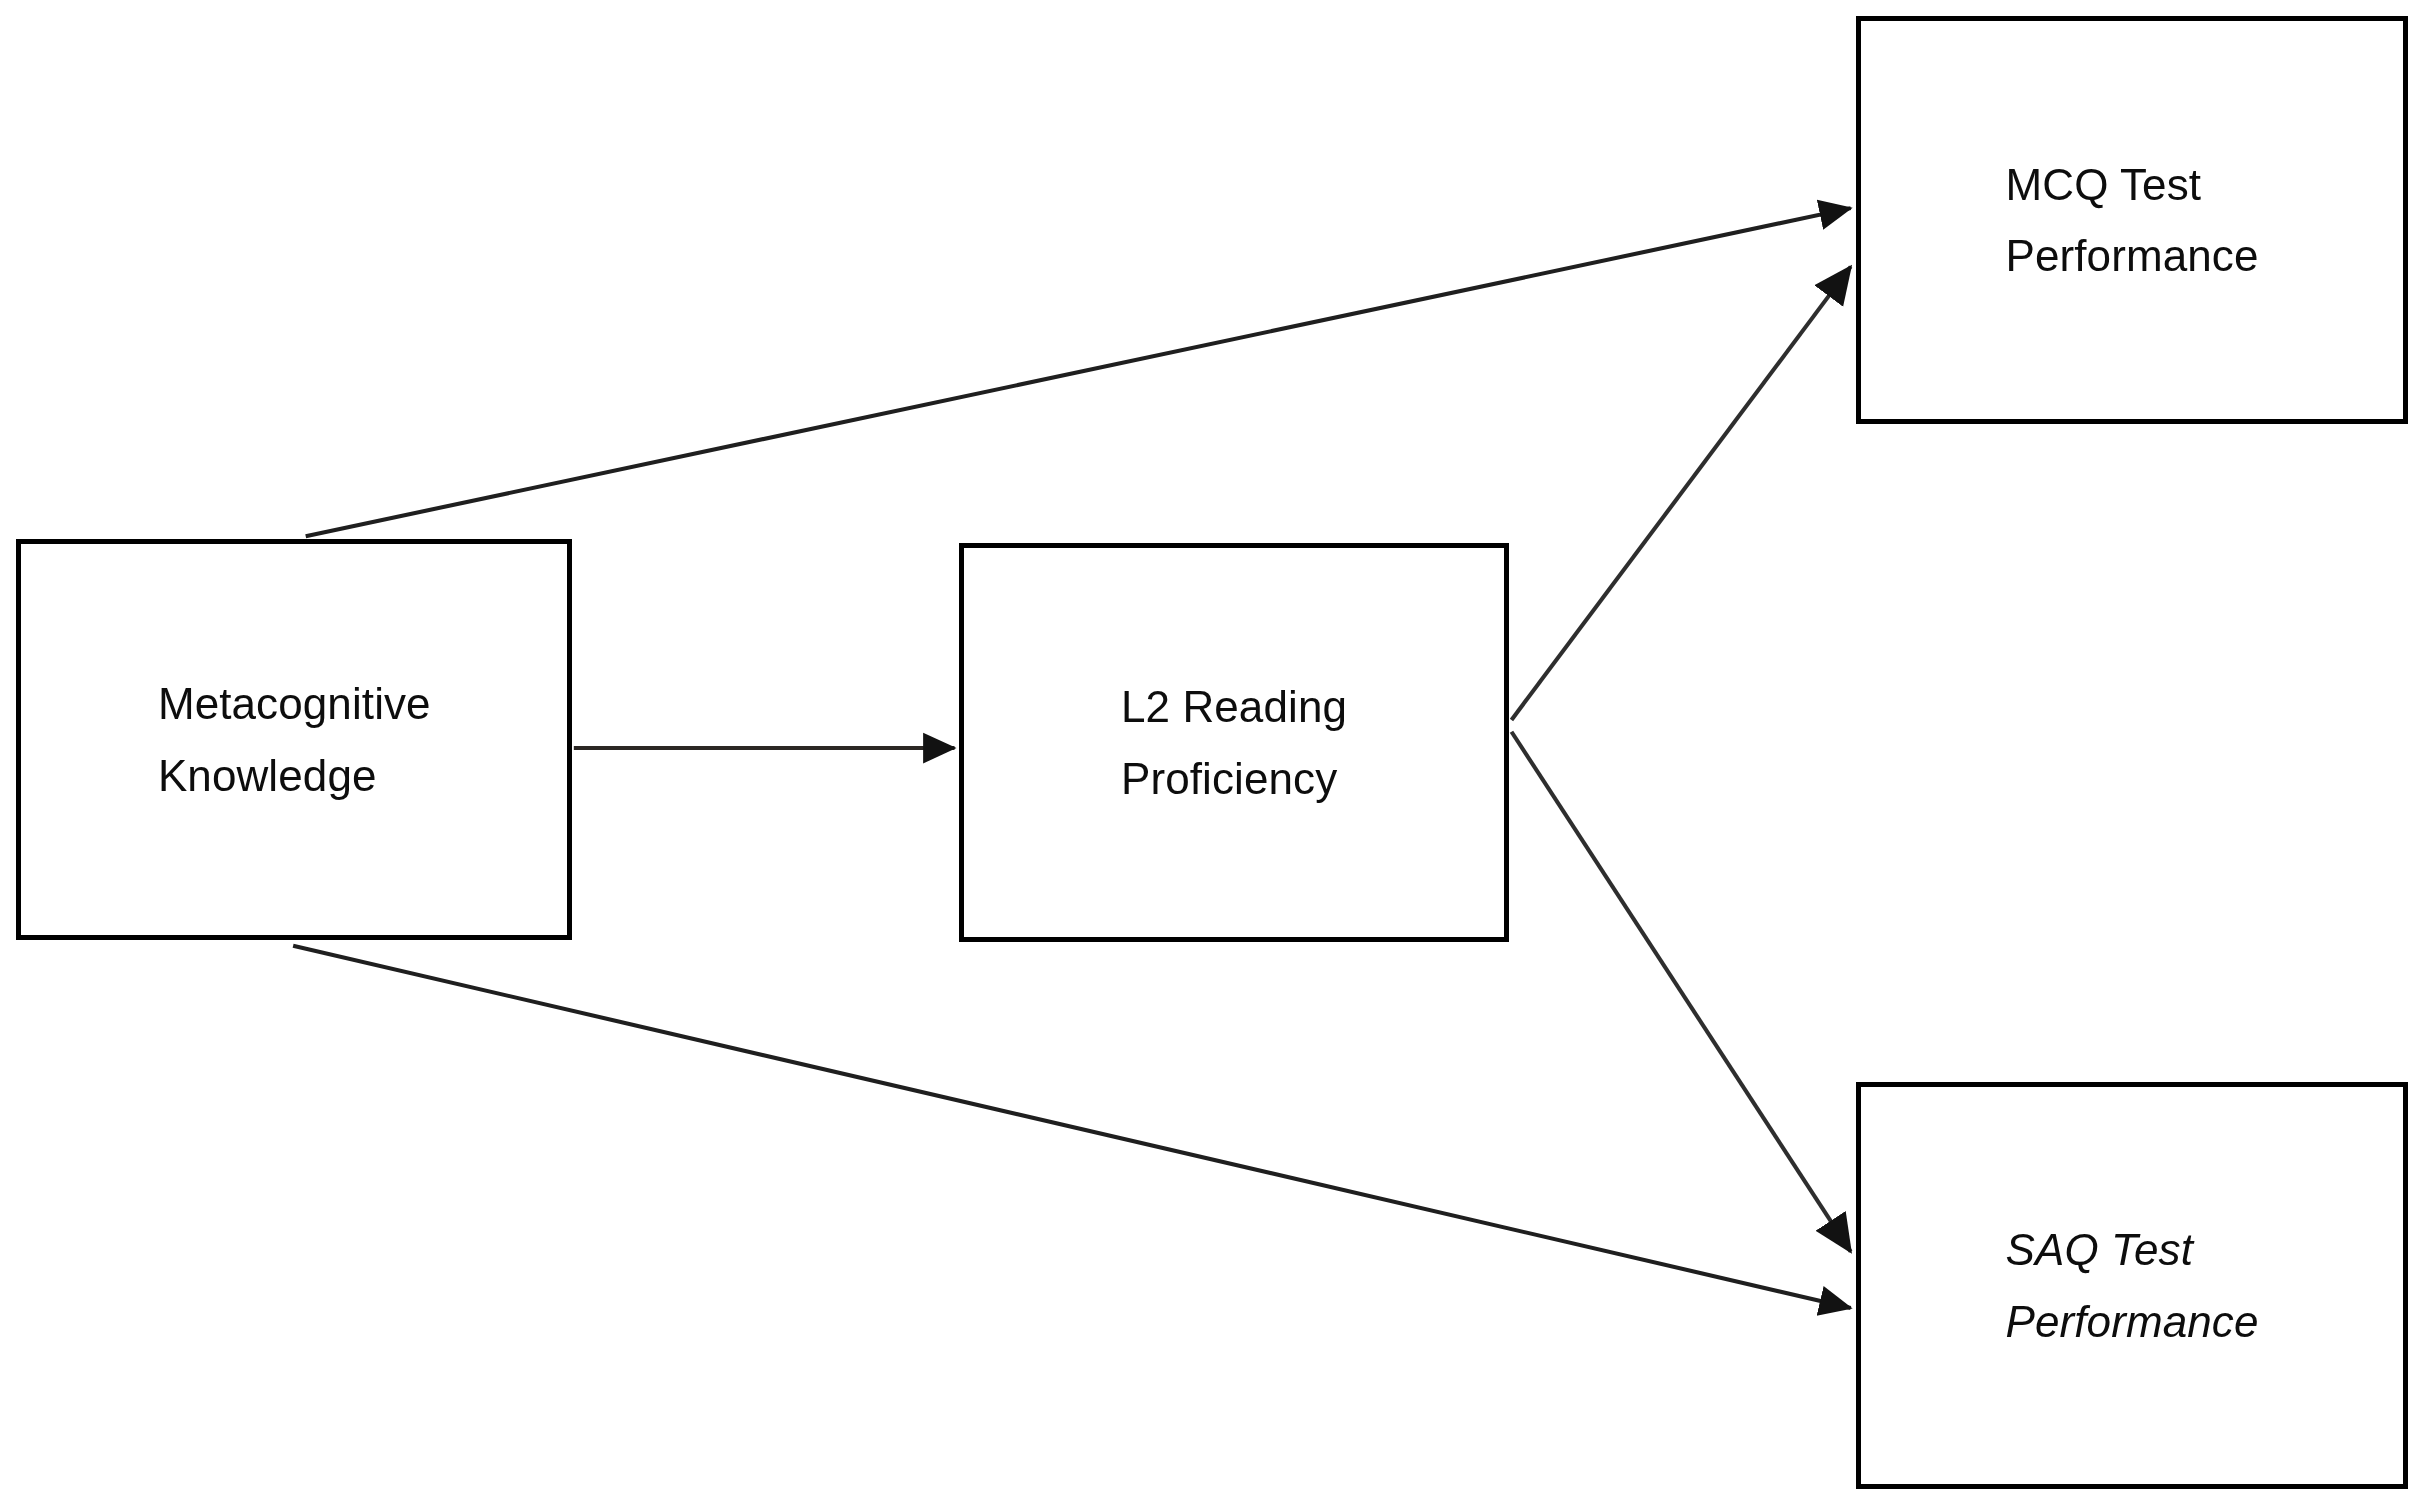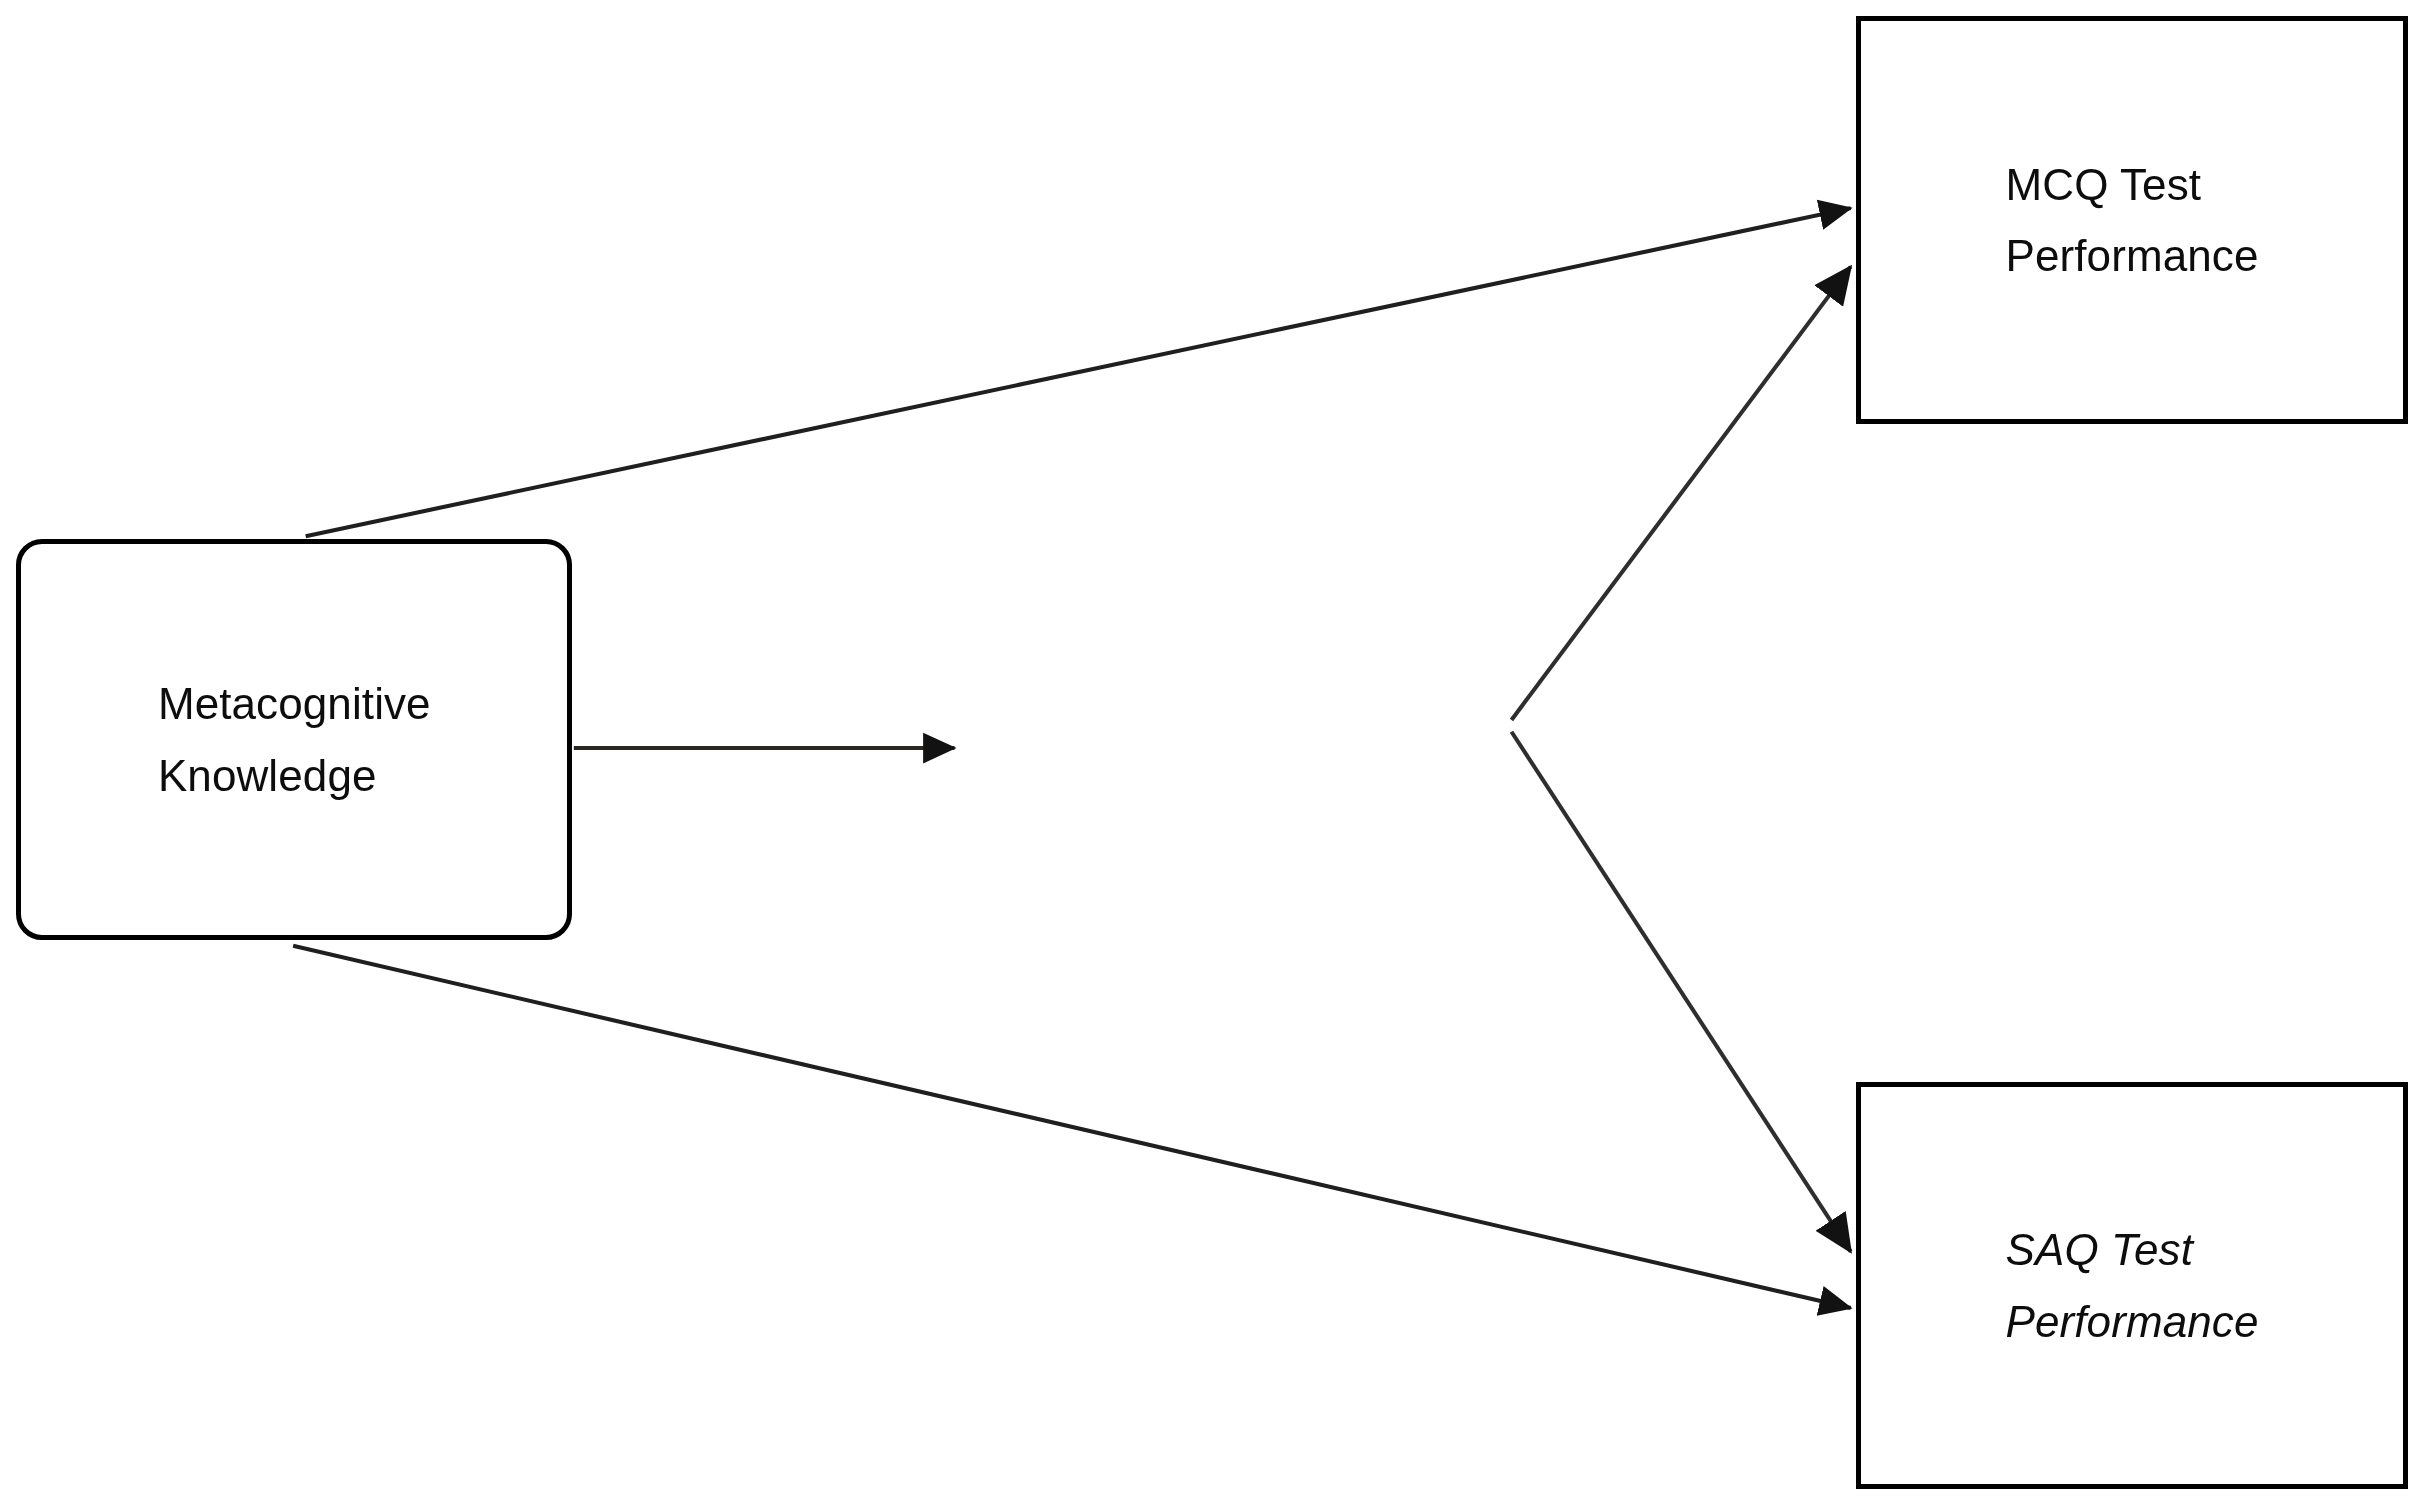--- a/index.html
+++ b/index.html
@@ -38,21 +38,21 @@
   .node-label {
     color: #0d0d0d;
     font-family: "Liberation Sans", sans-serif;
     font-size: 44px;
     line-height: 1.62;
     letter-spacing: 0.1px;
     white-space: pre-line;
     font-weight: 400;
   }
   #node-metacognitive-knowledge {
-    left: 16.3px;  top: 539px;  width: 556px;  height: 401px; border-radius: 26px;
+    left: 16.3px;  top: 539px;  width: 556px;  height: 401px;
   }
   #node-l2-reading-proficiency {
     left: 959px; top: 543px; width: 550px; height: 399px;
   }
   #node-mcq-test-performance {
     left: 1856px; top: 16.3px;  width: 552px; height: 408px;
   }
   #node-saq-test-performance {
     left: 1856px; top: 1082px; width: 552px; height: 407px; font-style: italic;
   }
@@ -81,20 +81,24 @@
     <line x1="2040" y1="972" x2="2498" y2="360" stroke="#2e2e2e" stroke-width="5.5" marker-end="url(#ah2)"></line>
 
     <line x1="2040" y1="988" x2="2498" y2="1690" stroke="#2e2e2e" stroke-width="5.5" marker-end="url(#ah2)"></line>
   </svg>
 
   <div class="node" id="node-metacognitive-knowledge">
     <span class="node-label">Metacognitive
 Knowledge</span>
   </div>
 
+  <div class="node" id="node-l2-reading-proficiency">
+    <span class="node-label">L2 Reading
+Proficiency</span>
+  </div>
 
   <div class="node" id="node-mcq-test-performance">
     <span class="node-label">MCQ Test
 Performance</span>
   </div>
 
   <div class="node" id="node-saq-test-performance">
     <span class="node-label">SAQ Test
 Performance</span>
   </div>

